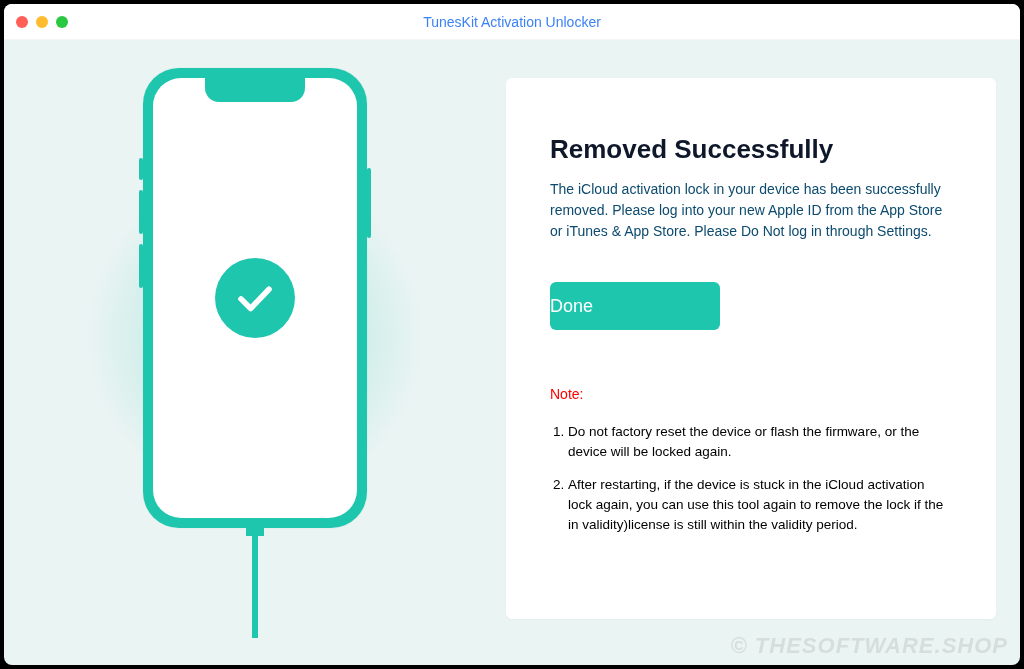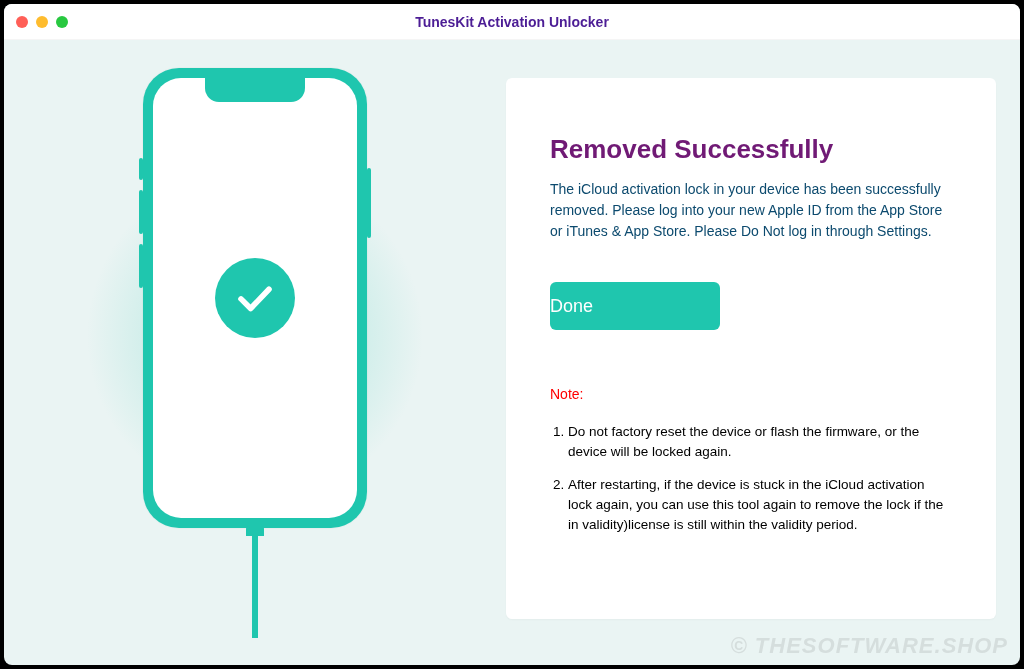--- a/index.html
+++ b/index.html
@@ -46,22 +46,22 @@
     }
     .light.close { background: #ff5f57; }
     .light.min { background: #febc2e; }
     .light.max { background: #28c840; }
     .title {
       position: absolute;
       left: 0;
       right: 0;
       text-align: center;
       font-size: 14px;
-      font-weight: 700;
-      color: #4c1d95;
+      font-weight: 400;
+      color: #3b82f6;
       pointer-events: none;
     }
     .content {
       flex: 1;
       display: flex;
       position: relative;
       padding: 0;
     }
     .left-panel {
       flex: 1;
@@ -182,21 +182,21 @@
       background: #fff;
       margin: 38px 24px 46px 0;
       border-radius: 6px;
       padding: 56px 44px 30px 44px;
       position: relative;
       box-shadow: 0 1px 2px rgba(0,0,0,0.03);
     }
     .heading {
       font-size: 26px;
       font-weight: 700;
-      color: #701a75;
+      color: #0f172a;
       margin-bottom: 14px;
     }
     .description {
       font-size: 14px;
       color: #0c4a6e;
       line-height: 1.5;
       margin-bottom: 40px;
     }
     .done-btn {
       background: #1fc6ae;

